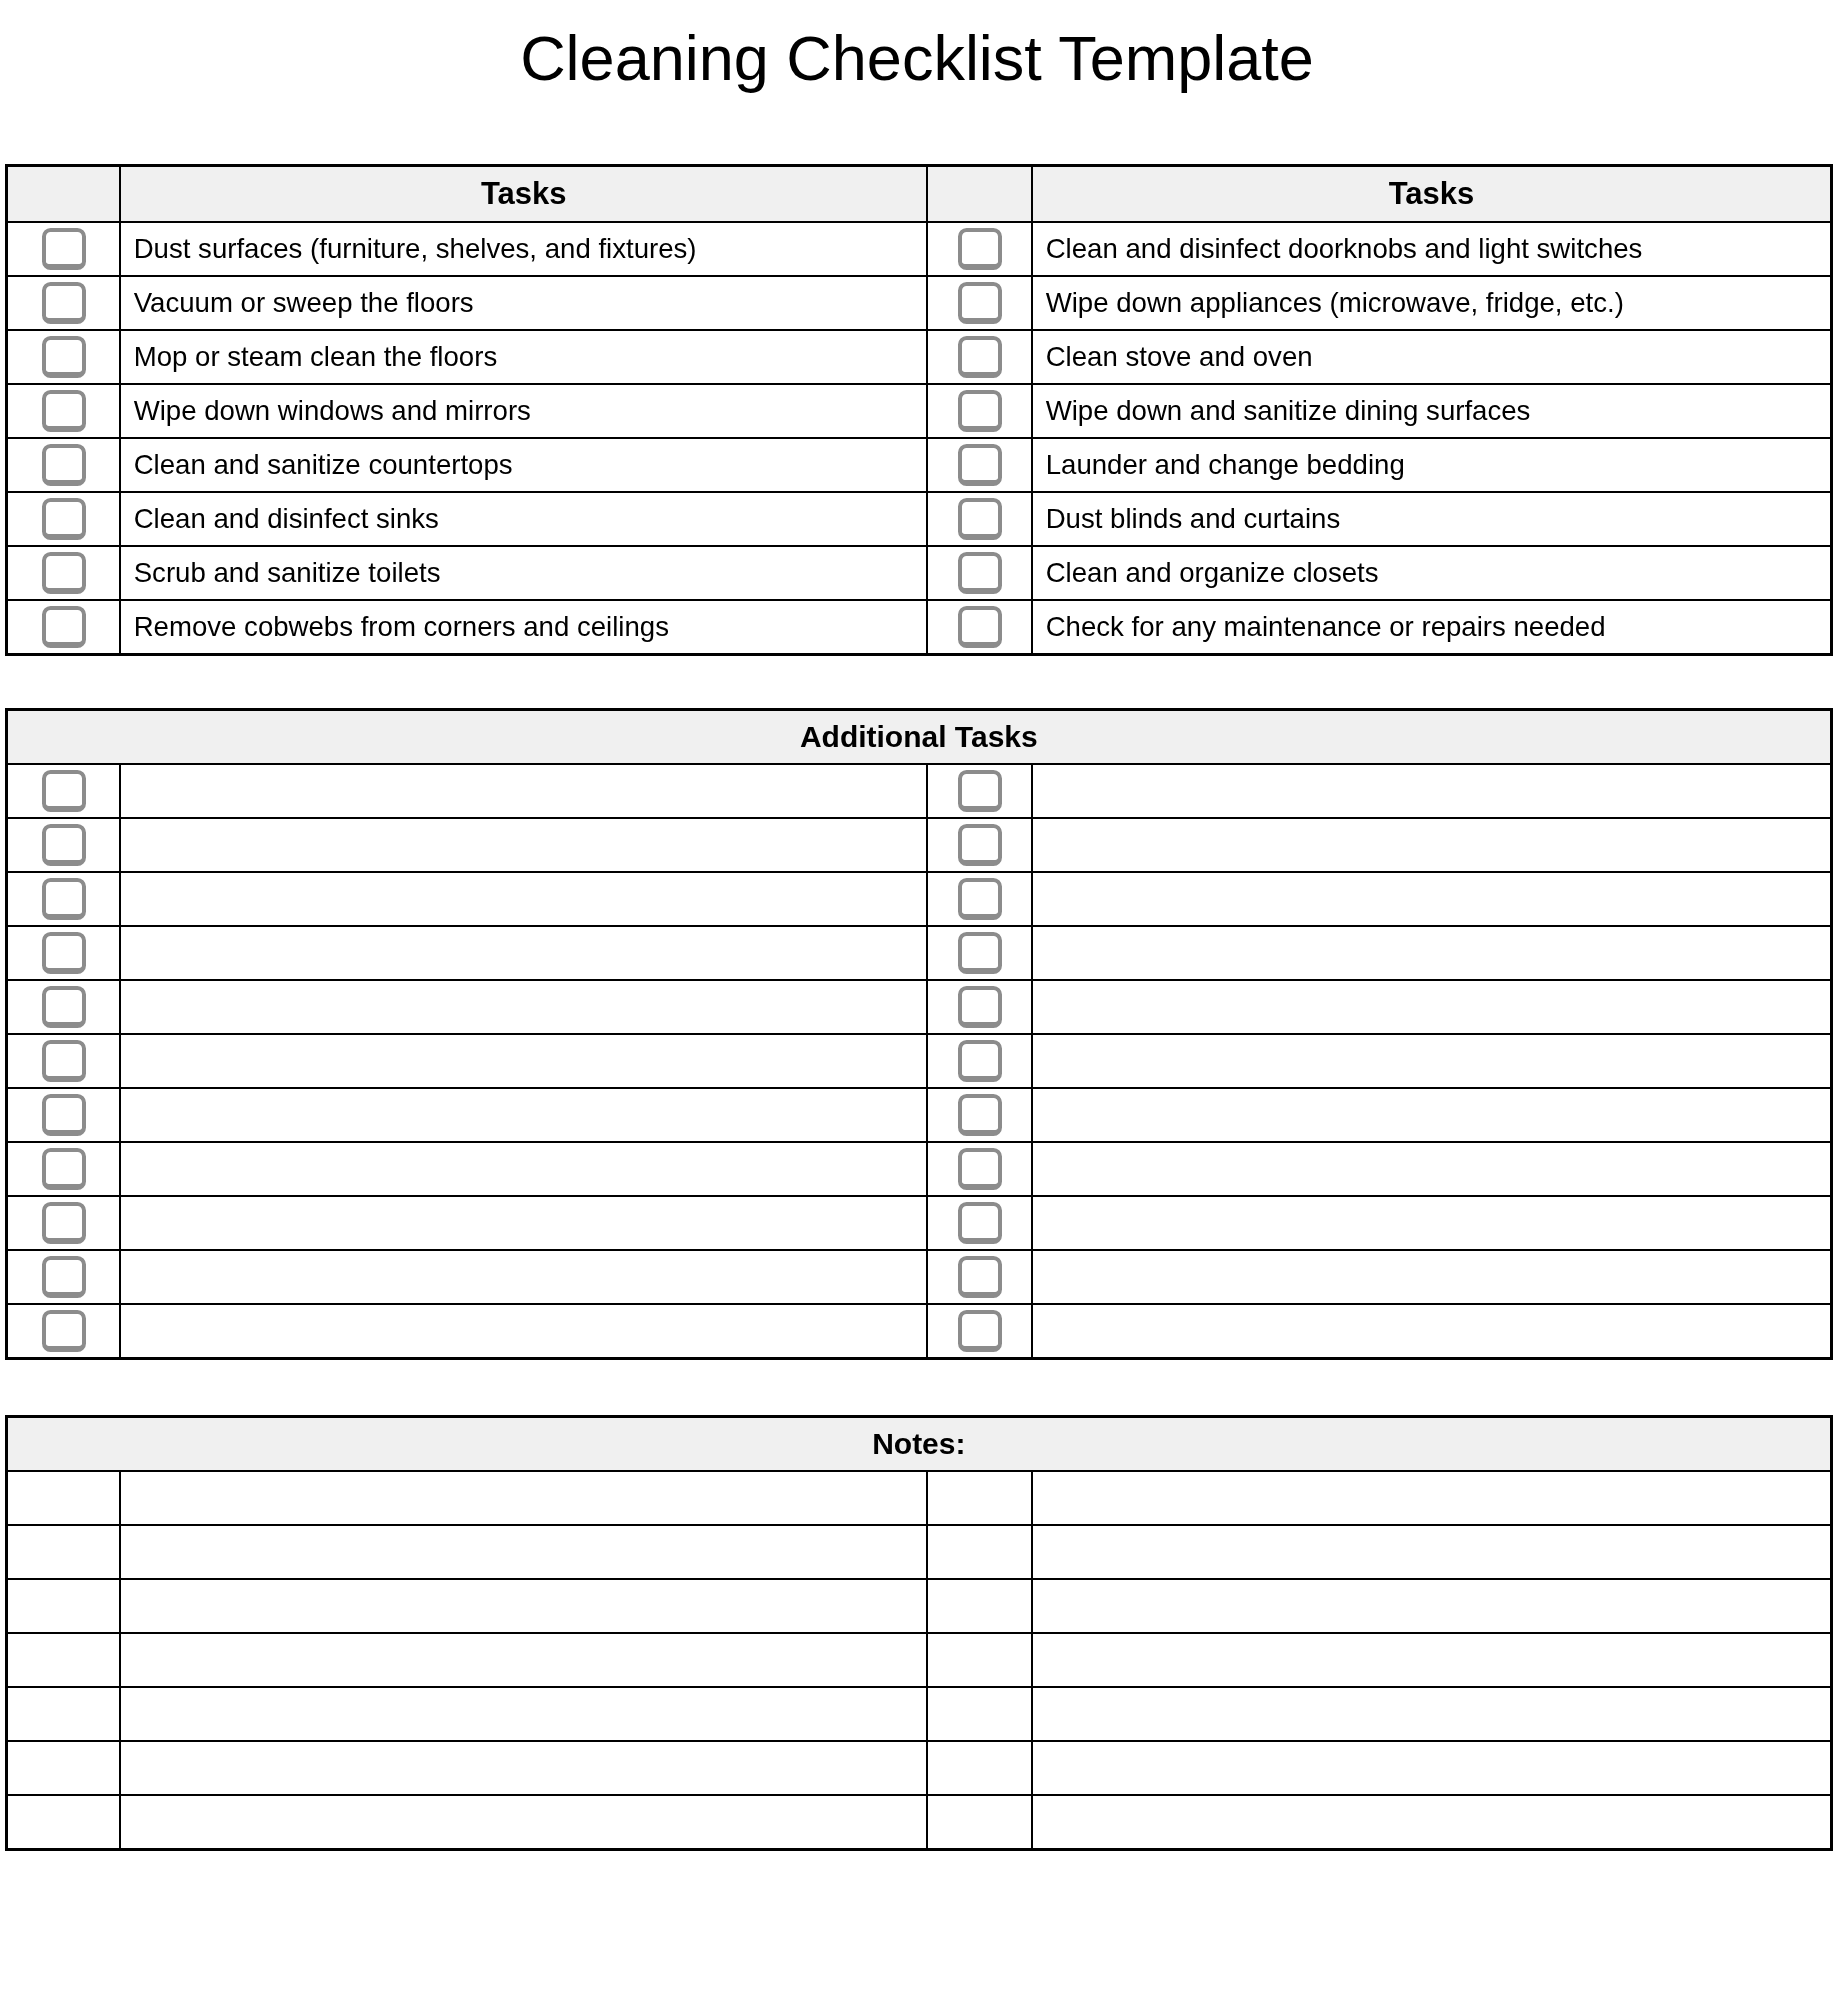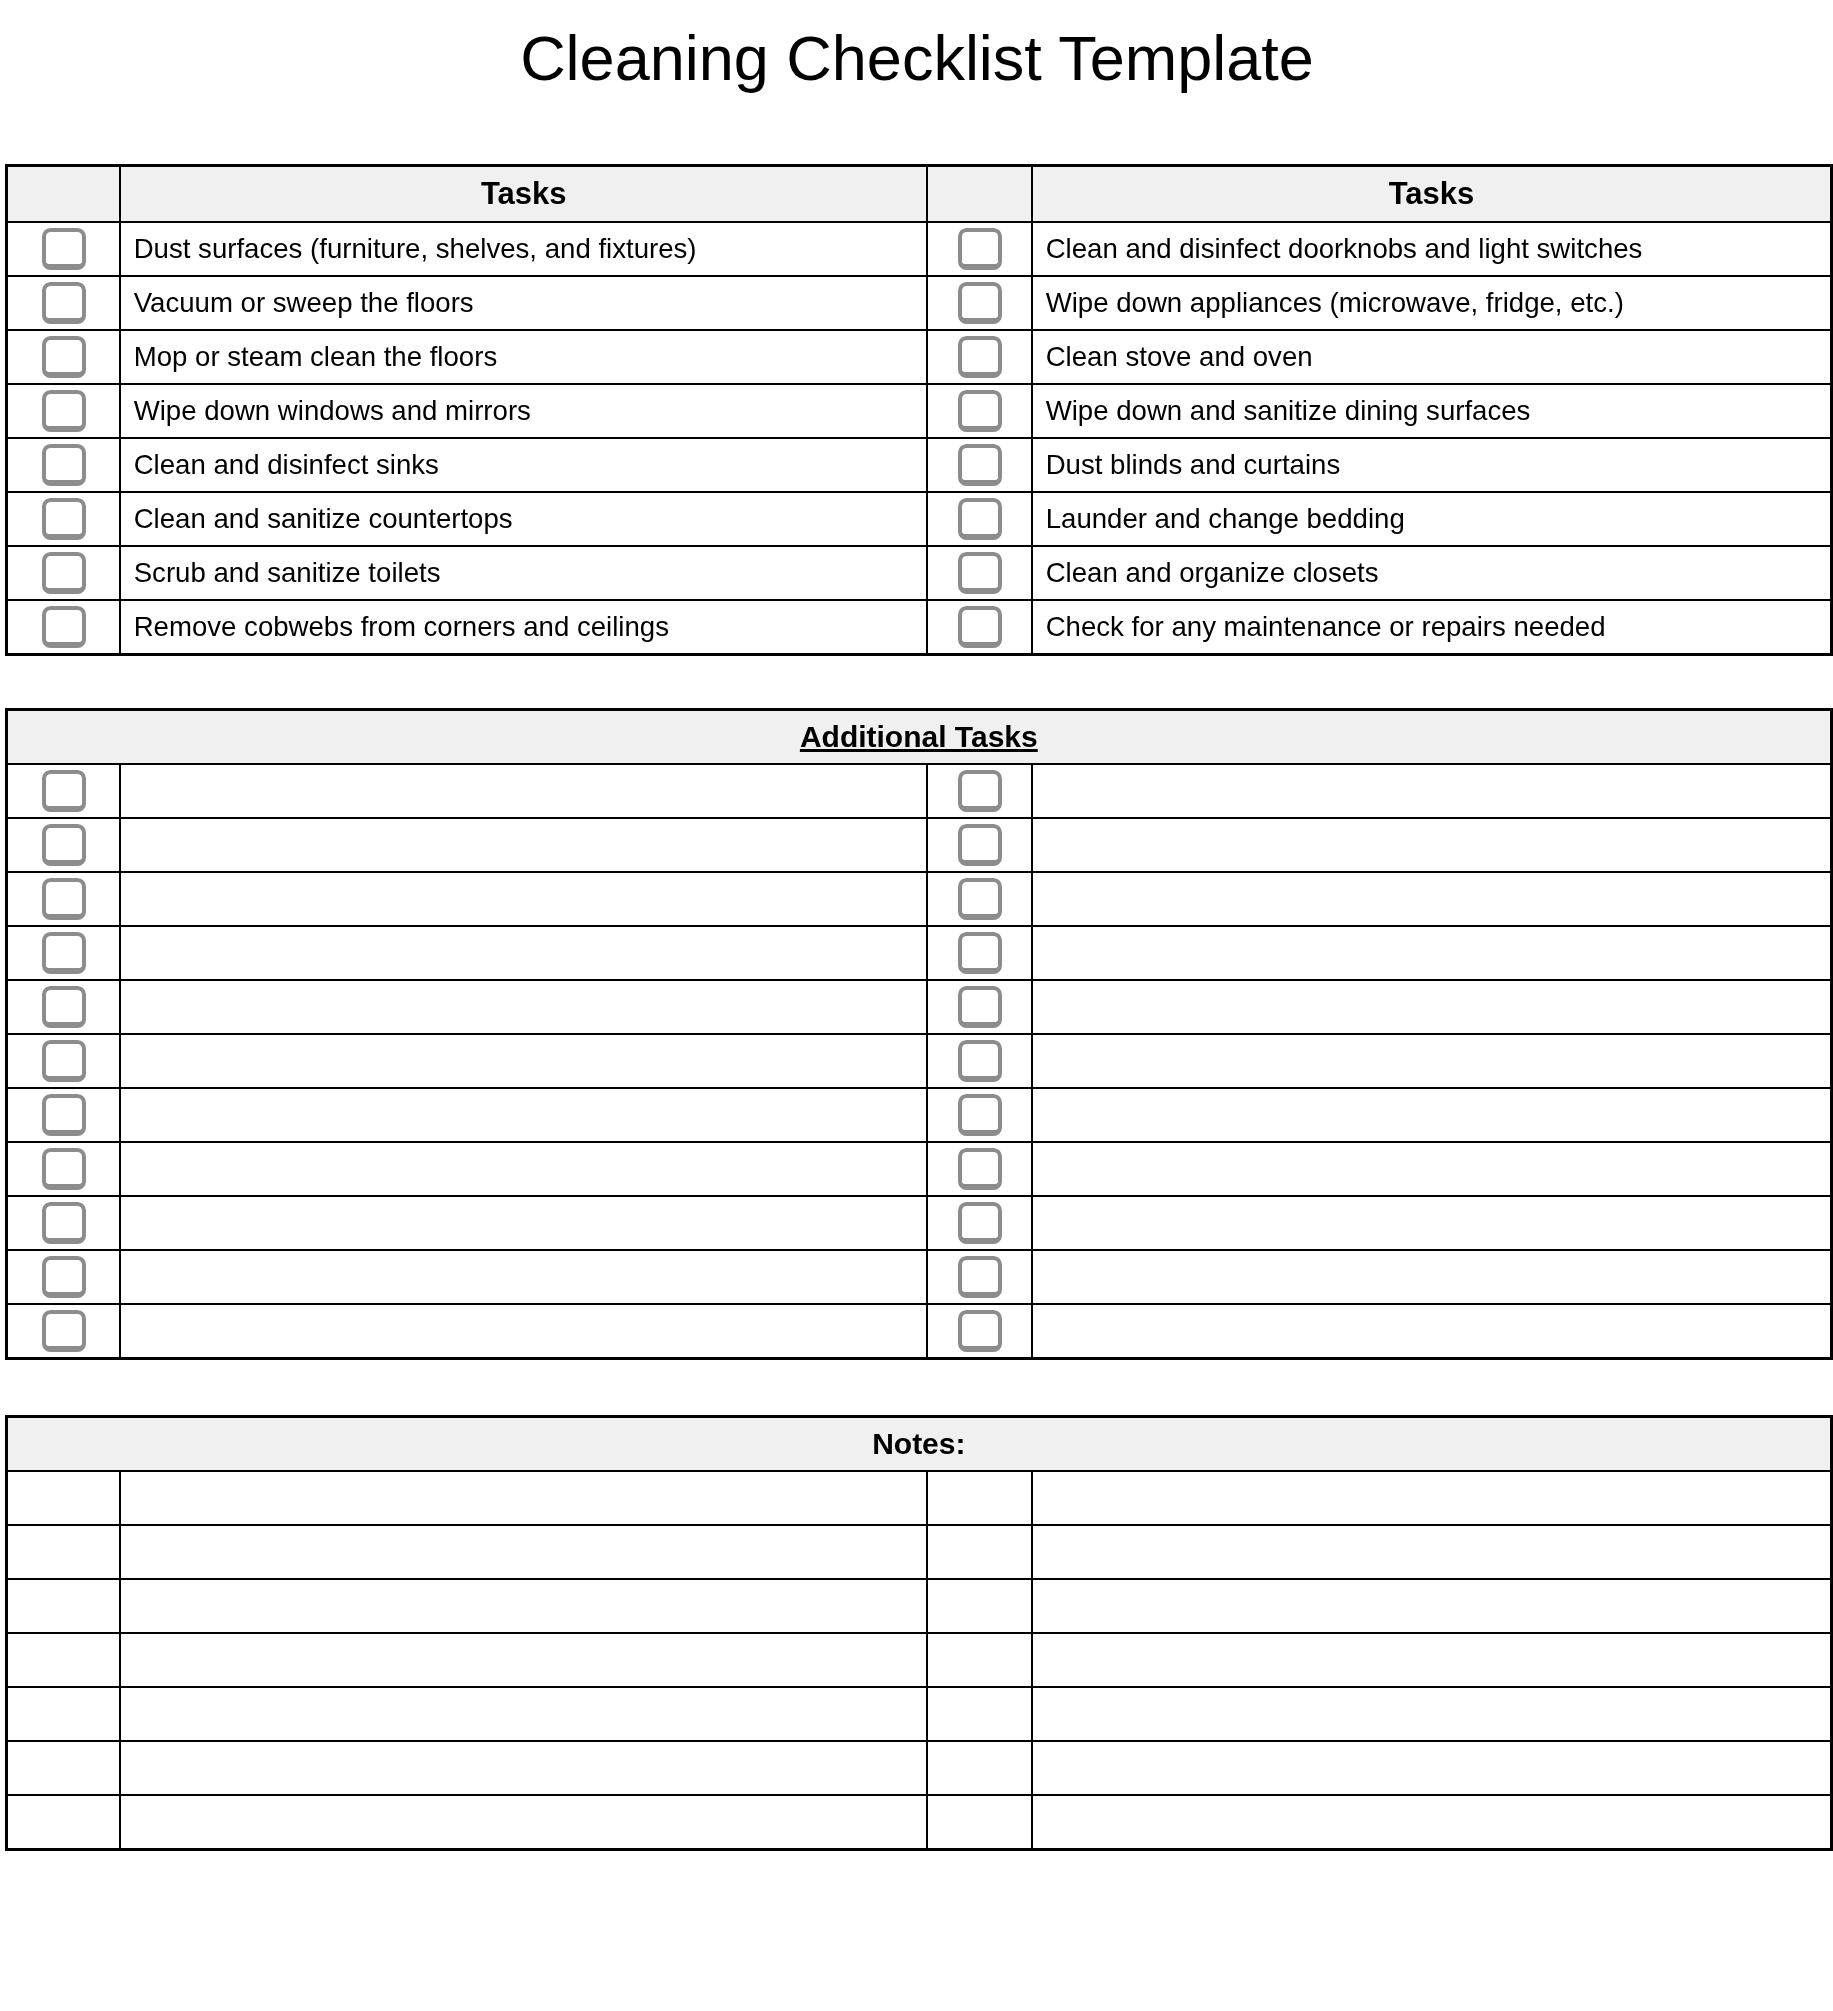--- a/index.html
+++ b/index.html
@@ -20,21 +20,21 @@
     line-height: 1.12;
   }
   table.sheet {
     border-collapse: collapse;
     table-layout: fixed;
     width: 1824px;
     margin-left: 4.8px;
     border: 3.8px solid #000;
   }
   table.mt-main  { margin-top: 70px; border-radius: 15px; }
-  table.mt-add   { margin-top: 52px; text-decoration: underline; }
+  table.mt-add   { margin-top: 52px; }
   table.mt-notes { margin-top: 55px; }
 
   th, td {
     border: 2.9px solid #000;
     padding: 0;
     vertical-align: middle;
     overflow: hidden;
   }
   thead th {
     background: #f0f0f0;
@@ -134,36 +134,36 @@
     <td class="cb-cell">
       <div class="checkbox"></div>
     </td>
     <td class="task-cell">Wipe down and sanitize dining surfaces</td>
   </tr>
 
   <tr>
     <td class="cb-cell">
       <div class="checkbox"></div>
     </td>
+    <td class="task-cell">Clean and sanitize countertops</td>
+    <td class="cb-cell">
+      <div class="checkbox"></div>
+    </td>
+    <td class="task-cell">Launder and change bedding</td>
+  </tr>
+
+  <tr>
+    <td class="cb-cell">
+      <div class="checkbox"></div>
+    </td>
     <td class="task-cell">Clean and disinfect sinks</td>
     <td class="cb-cell">
       <div class="checkbox"></div>
     </td>
     <td class="task-cell">Dust blinds and curtains</td>
-  </tr>
-
-  <tr>
-    <td class="cb-cell">
-      <div class="checkbox"></div>
-    </td>
-    <td class="task-cell">Clean and sanitize countertops</td>
-    <td class="cb-cell">
-      <div class="checkbox"></div>
-    </td>
-    <td class="task-cell">Launder and change bedding</td>
   </tr>
 
   <tr>
     <td class="cb-cell">
       <div class="checkbox"></div>
     </td>
     <td class="task-cell">Scrub and sanitize toilets</td>
     <td class="cb-cell">
       <div class="checkbox"></div>
     </td>

